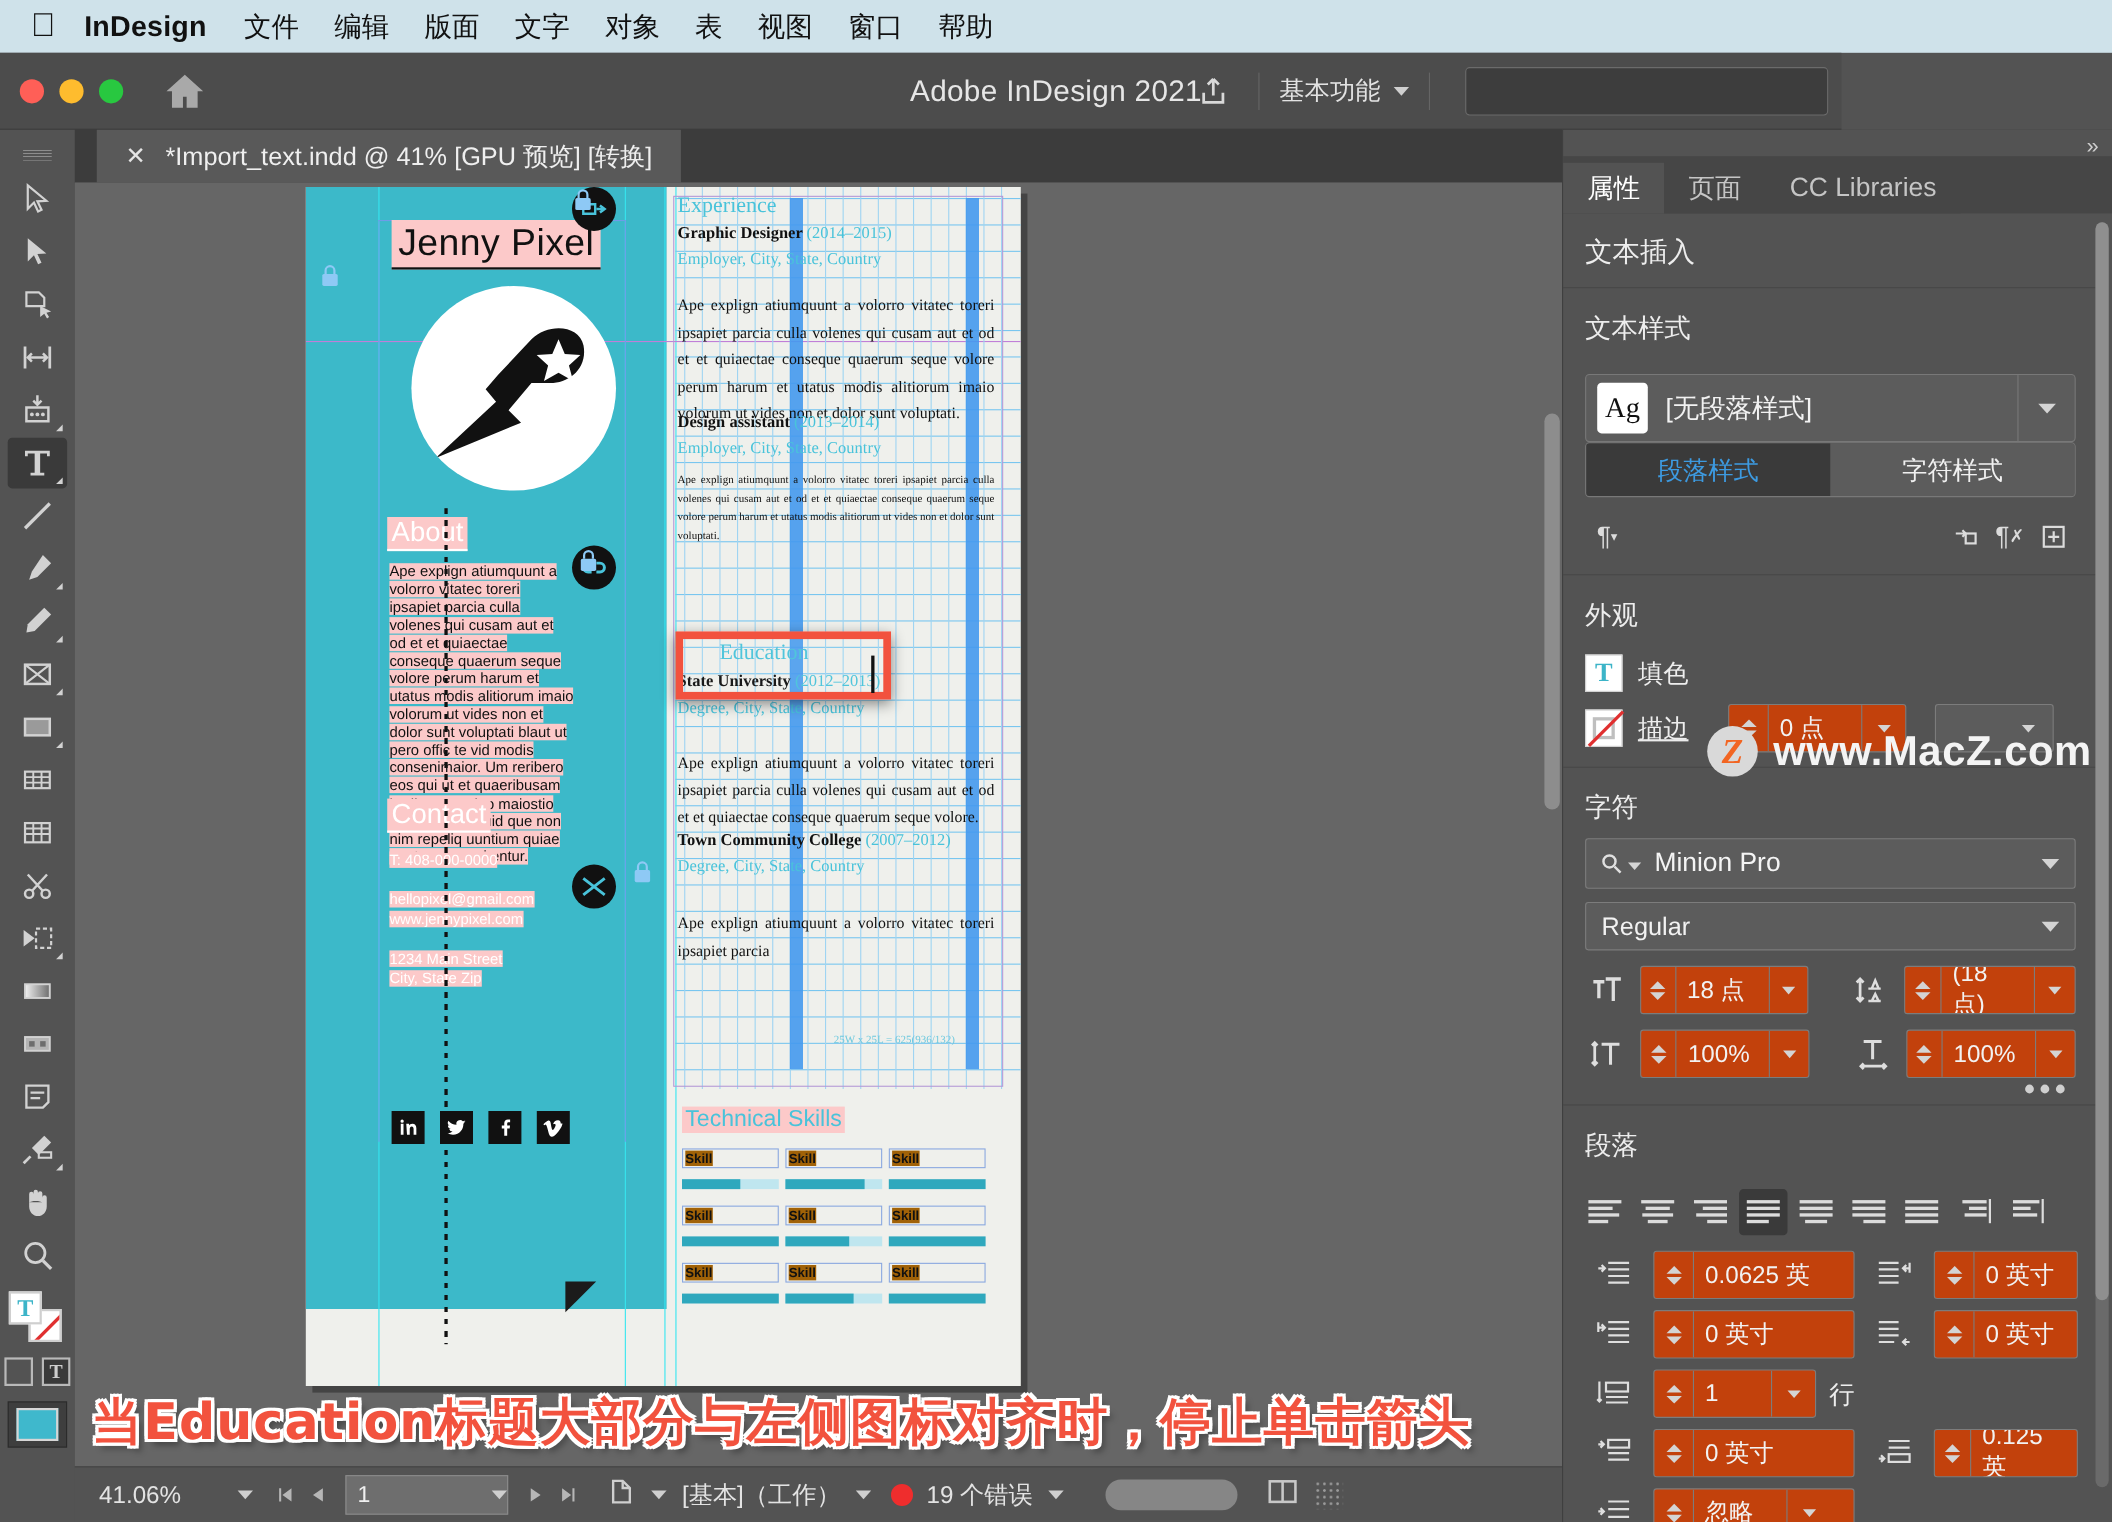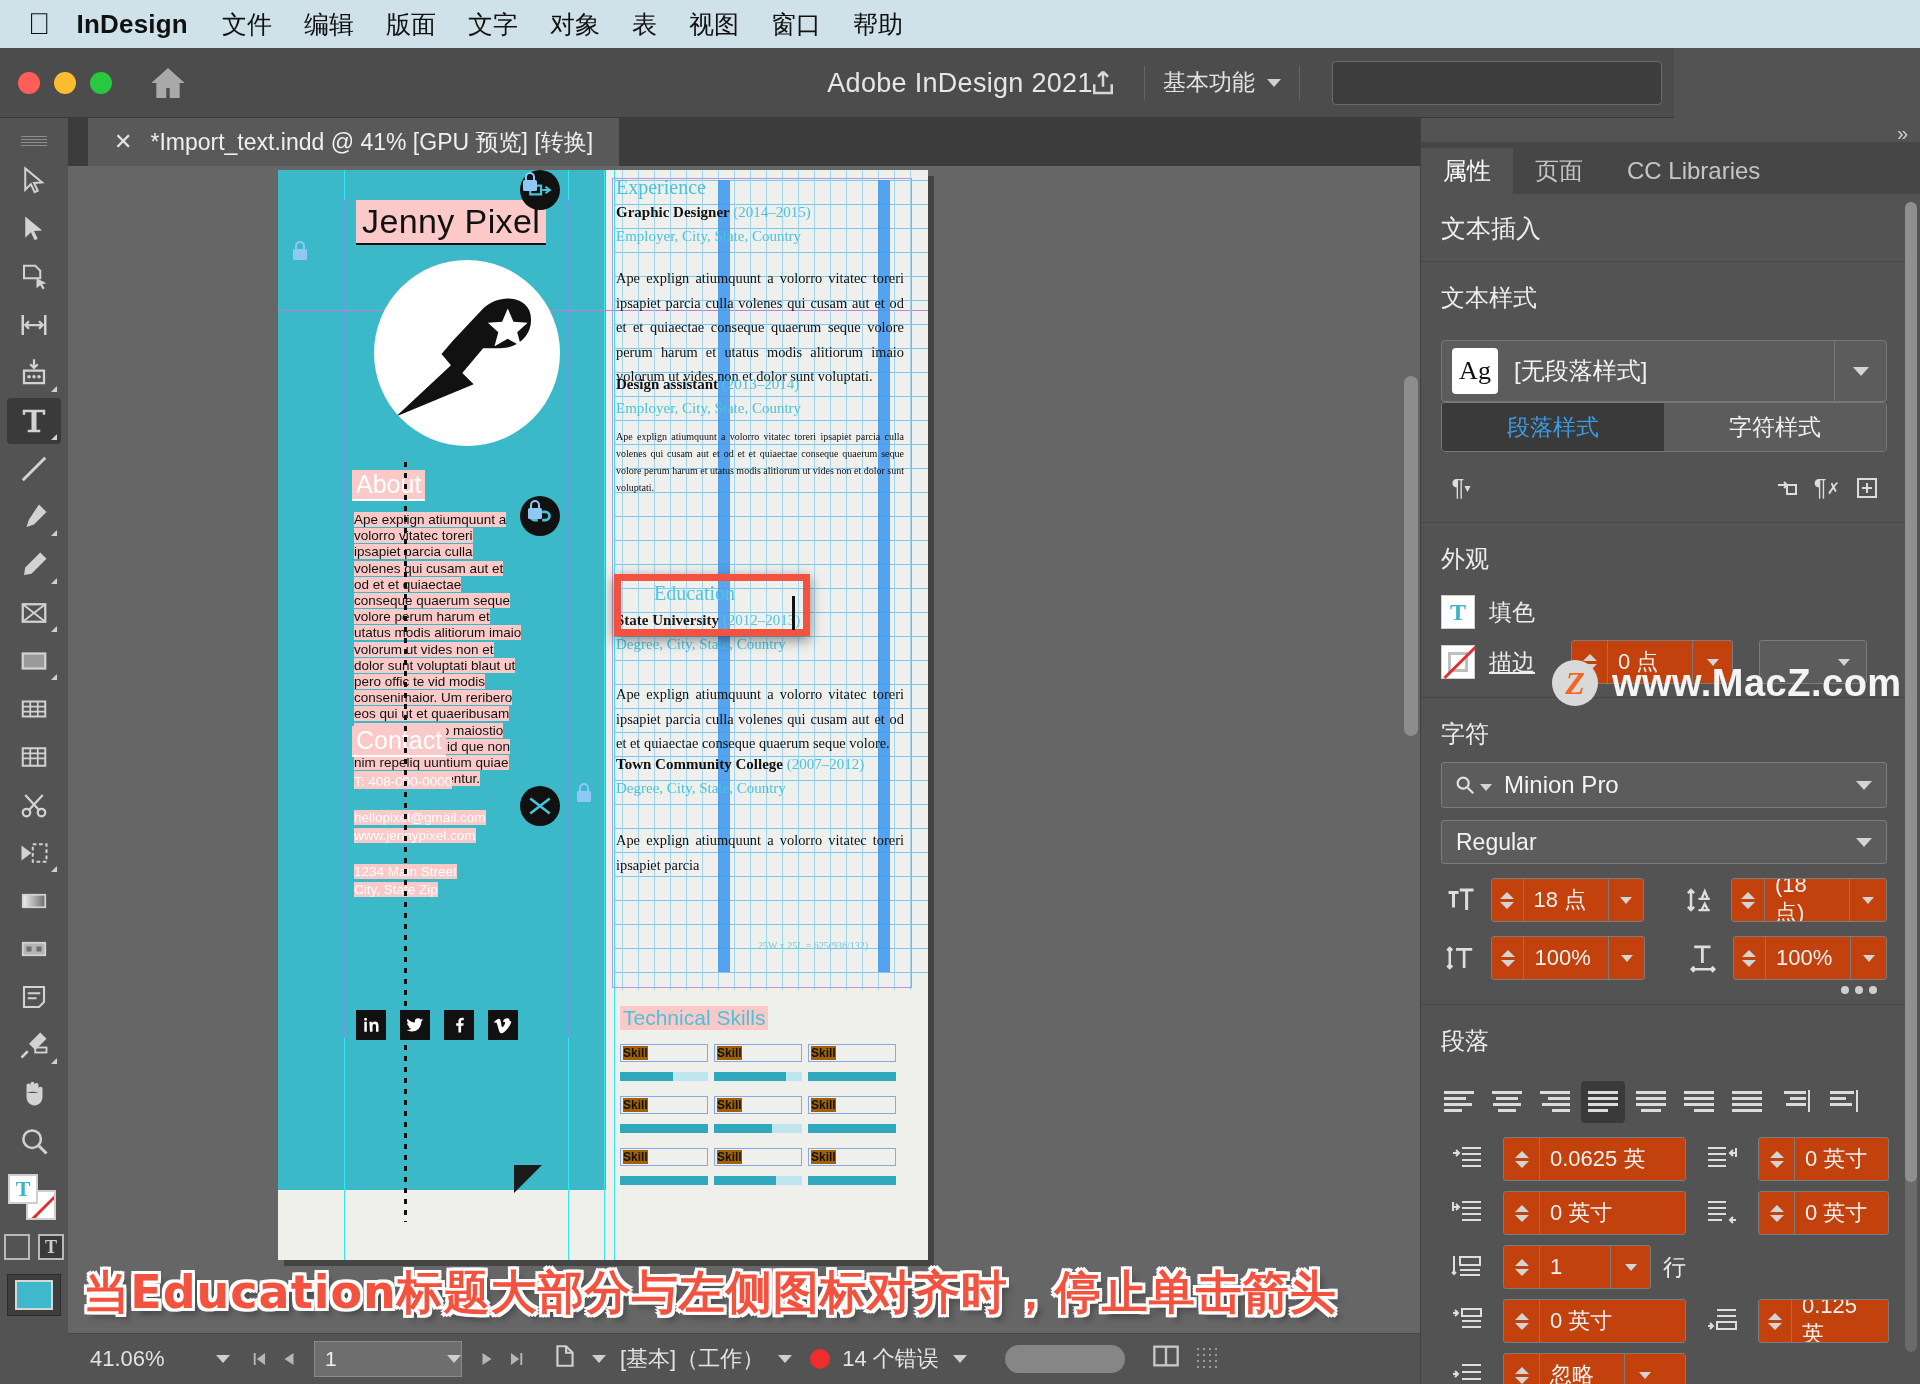--- a/index.html
+++ b/index.html
@@ -840,21 +840,21 @@
   <span id="master-ico" style="margin:0 14px 0 20px;">
     <svg viewBox="0 0 24 24">
         <path d="M5 3h8l6 6v12H5z" fill="none" stroke="#cfcfcf" stroke-width="2"></path>
         <path d="M13 3v6h6" fill="none" stroke="#cfcfcf" stroke-width="2"></path>
       </svg>
   </span>
   <span class="sb-caret" style="margin-left:0"></span>
   <span>[基本]（工作）</span>
   <span class="sb-caret"></span>
   <span id="err-dot"></span>
-  <span>14 个错误</span>
+  <span>19 个错误</span>
   <span class="sb-caret"></span>
   <span id="sb-progress"></span>
   <span id="sb-split">
     <svg viewBox="0 0 24 24">
         <rect x="2" y="4" width="20" height="16"></rect>
         <path d="M12 4v16"></path>
       </svg>
   </span>
   <span id="sb-grip"></span>
 </div>

